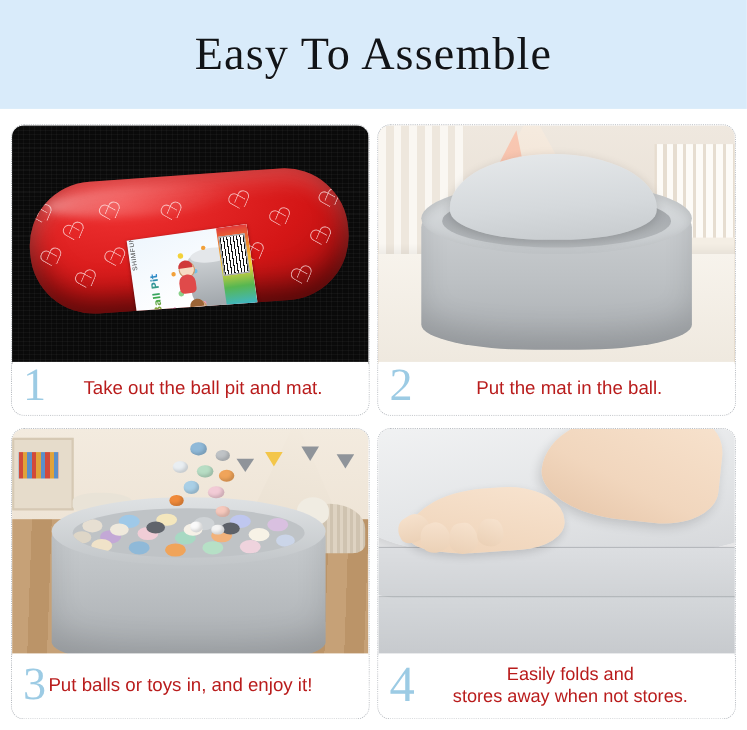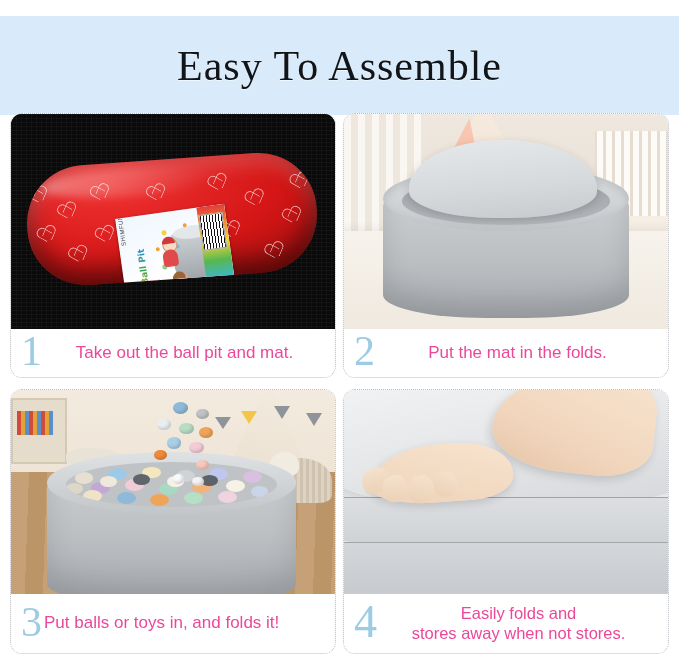--- a/index.html
+++ b/index.html
@@ -6,21 +6,21 @@
   body{
     width:679px;height:664px;
     background:#ffffff;
     font-family:"Liberation Sans", sans-serif;
     overflow:hidden;
   }
   .sheet{position:relative;width:679px;height:664px;background:#ffffff;}
 
   
   .header{
-    position:absolute;left:0;top:16px;width:679px;height:99px;
+    position:absolute;left:0;top:0;width:679px;height:99px;
     background:#d9ebfa;
     display:flex;align-items:center;justify-content:center;
   }
   .header-title{
     font-family:"Liberation Serif", serif;
     font-size:42px;
     letter-spacing:1px;
     color:#111418;
     white-space:nowrap;
     text-shadow:0 1px 0 rgba(255,255,255,.55);
@@ -63,21 +63,21 @@
     line-height:42px;
     color:#9ccbe4;
     flex:0 0 auto;
     padding:0 2px 4px 4px;
   }
   .p4 .cap-num{font-size:46px;}
   .cap-text{
     flex:1 1 auto;
     text-align:center;
     font-size:17px;
-    color:#ec4899;
+    color:#b91c1c;
     line-height:1.18;
     padding-right:6px;
     white-space:pre-line;
   }
   .p3 .cap-text{text-align:left;padding-left:0;font-size:17px;}
   .p4 .cap-text{text-align:center;font-size:16.5px;}
 
   
   .ph1{background:#080808;}
   .ph1 .noise{
@@ -377,21 +377,21 @@
         <div class="teepee2b"></div>
         <div class="crib2"></div>
         <div class="rug2"></div>
         <div class="pit2"></div>
         <div class="pit2-rim"></div>
         <div class="pit2-in"></div>
         <div class="mat2"></div>
       </div>
       <div class="cap">
         <span class="cap-num">2</span>
-        <span class="cap-text">Put the mat in the folds.</span>
+        <span class="cap-text">Put the mat in the ball.</span>
       </div>
     </div>
 
     <div class="panel p3">
       <div class="photo ph3">
         <div class="wall3"></div>
         <div class="floor3"></div>
         <div class="shelf3"></div>
         <div class="books3"></div>
         <div class="bear3"></div>
@@ -436,21 +436,21 @@
         <span class="airball" style="left:58%;top:18%;width:4.5%;height:5.5%;background:#f0a45a"></span>
         <span class="airball" style="left:48%;top:23%;width:4.5%;height:5.5%;background:#a9cfe6"></span>
         <span class="airball" style="left:55%;top:25%;width:4.5%;height:5.5%;background:#f2cbd6"></span>
         <span class="airball" style="left:44%;top:29%;width:4%;height:5%;background:#f08a3a"></span>
         <span class="airball" style="left:57%;top:34%;width:4%;height:5%;background:#f6c9bd"></span>
         <span class="airball" style="left:50%;top:41%;width:3.5%;height:4.5%;background:#fafafa"></span>
         <span class="airball" style="left:56%;top:42%;width:3.5%;height:4.5%;background:#f4f4f4"></span>
       </div>
       <div class="cap">
         <span class="cap-num">3</span>
-        <span class="cap-text">Put balls or toys in, and folds it!</span>
+        <span class="cap-text">Put balls or toys in, and enjoy it!</span>
       </div>
     </div>
 
     <div class="panel p4">
       <div class="photo ph4">
         <div class="bgwhite4"></div>
         <div class="mat4top"></div>
         <div class="mat4mid"></div>
         <div class="mat4bot"></div>
         <div class="arm4"></div>

